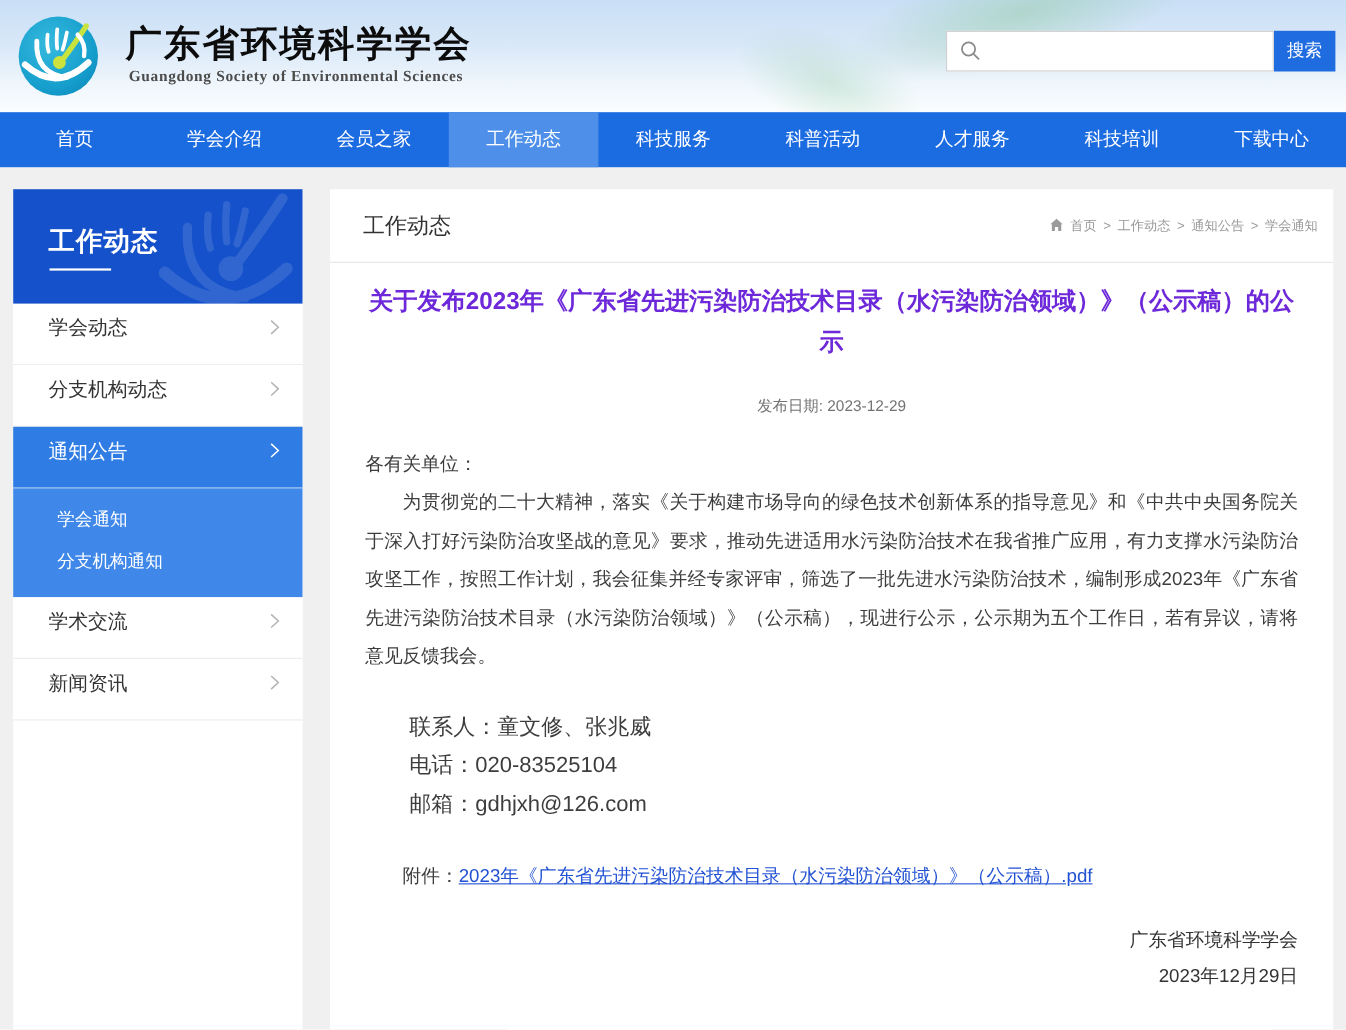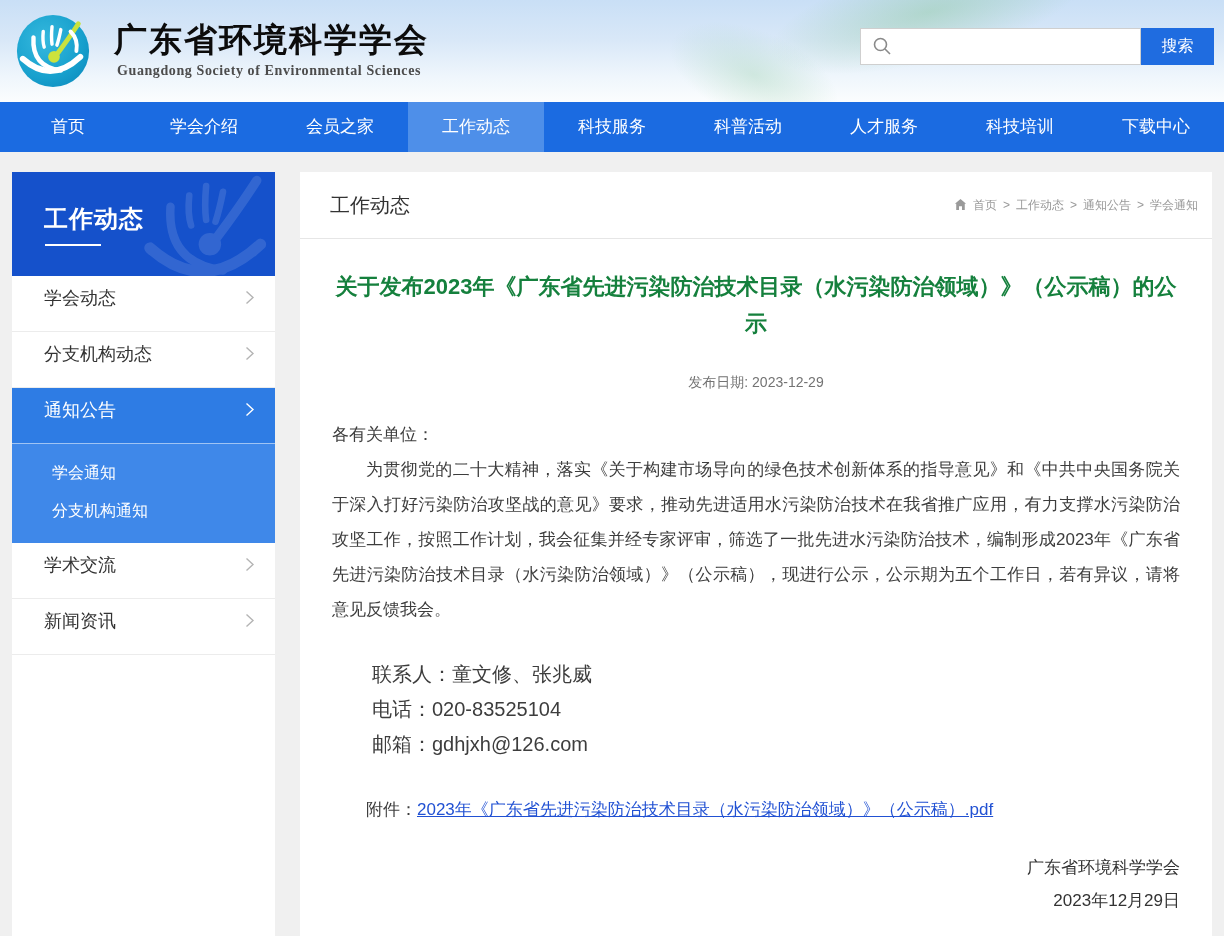--- a/index.html
+++ b/index.html
@@ -41,21 +41,21 @@
     white-space:nowrap;
   }
   .search-box { position:absolute; left:860px; top:28px; width:354px; height:37px; display:flex; }
   .search-input-wrap { position:relative; flex:1; }
   .search-input {
     width:100%; height:37px; border:1px solid #cfcfcf; background:#fff;
     padding:0 8px 0 42px; font-size:14px; color:#333; outline:none;
   }
   .search-icon { position:absolute; left:12px; top:8px; width:20px; height:20px; }
   .search-btn {
-    width:73px; height:37px; border:none; background:#1f6ce0; color:#fff;
+    width:56px; height:37px; border:none; background:#1f6ce0; color:#fff;
     font-size:16px; cursor:pointer; font-family:Liberation Serif, serif;
   }
 
   
   .nav {
     position:absolute; top:102px; left:0; width:1224px; height:50px;
     background:#1b6be1; display:flex;
   }
   .nav-item {
     width:136px; height:50px; line-height:50px; text-align:center;
@@ -109,21 +109,21 @@
   }
   .content-title { font-size:20px; color:#333; }
   .breadcrumb {
     font-size:12px; color:#999; display:flex; align-items:center; gap:6px;
     white-space:nowrap;
   }
   .breadcrumb .crumb { cursor:pointer; }
   .home-icon { width:13px; height:13px; margin-top:-2px; }
   .article { padding:0 32px; }
   .article-title {
-    margin-top:29px; text-align:center; color:#15803d;
+    margin-top:16px; text-align:center; color:#6d28d9;
     font-size:22px; font-weight:bold; line-height:37px;
   }
   .article-date { margin-top:32px; text-align:center; color:#737373; font-size:14px; }
   .article-body { margin-top:25px; font-size:17px; color:#3d3d3d; line-height:35px; text-align:justify; }
   .para-indent { text-indent:2em; }
   .contact-block { margin-top:30px; font-size:20px; color:#3d3d3d; line-height:35px; }
   .contact-block div { text-indent:2em; }
   .attachment { margin-top:36px; font-size:17px; color:#3d3d3d; text-indent:2em; }
   .attachment a { color:#2151d3; text-decoration:underline; cursor:pointer; }
   .signature { margin-top:30px; text-align:right; font-size:17px; color:#333; line-height:33px; }

